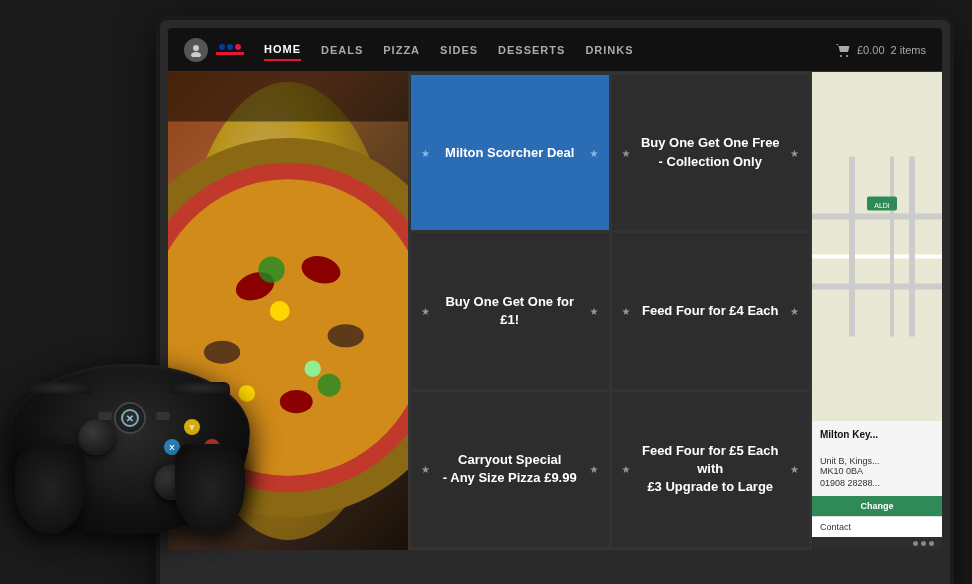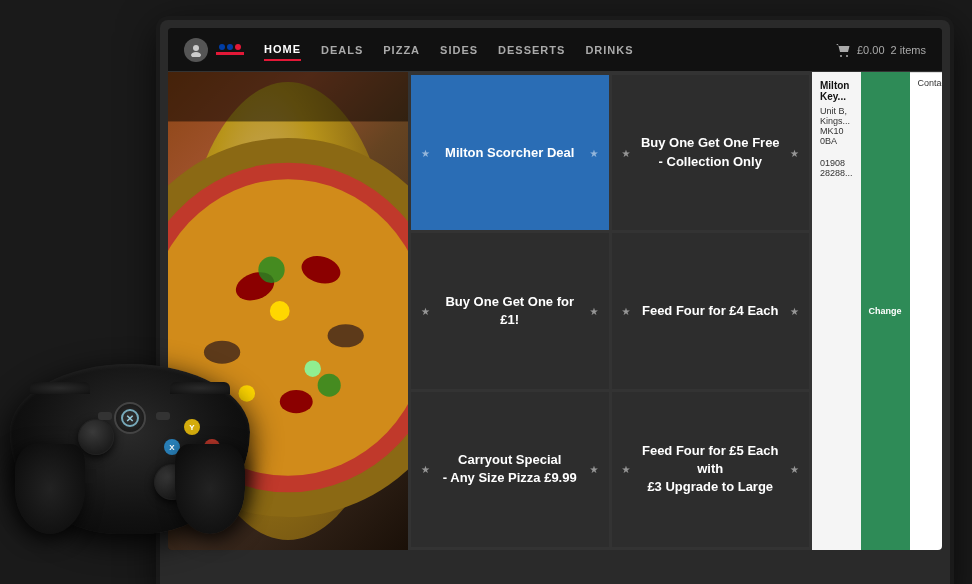--- a/index.html
+++ b/index.html
@@ -249,21 +249,21 @@
       font-weight: bold;
       line-height: 1.4;
     }
 
     
     .right-panel {
       width: 130px;
       flex-shrink: 0;
       background: #1c1c1c;
       display: flex;
-      flex-direction: row;
+      flex-direction: column;
       overflow: hidden;
     }
 
     .map-area {
       flex: 1;
       background: #e8e8d4;
       position: relative;
       overflow: hidden;
     }
 
@@ -274,27 +274,27 @@
 
     .store-name {
       font-size: 10px;
       font-weight: bold;
       color: #111;
     }
 
     .store-address {
       font-size: 9px;
       color: #333;
-      margin-top: 4px;
+      margin-top: 16px;
     }
 
     .store-phone {
       font-size: 9px;
       color: #333;
-      margin-top: 12px;
+      margin-top: 2px;
     }
 
     .change-btn {
       background: #2e8b57;
       color: #fff;
       border: none;
       padding: 5px 8px;
       font-size: 9px;
       font-weight: bold;
       width: 100%;

